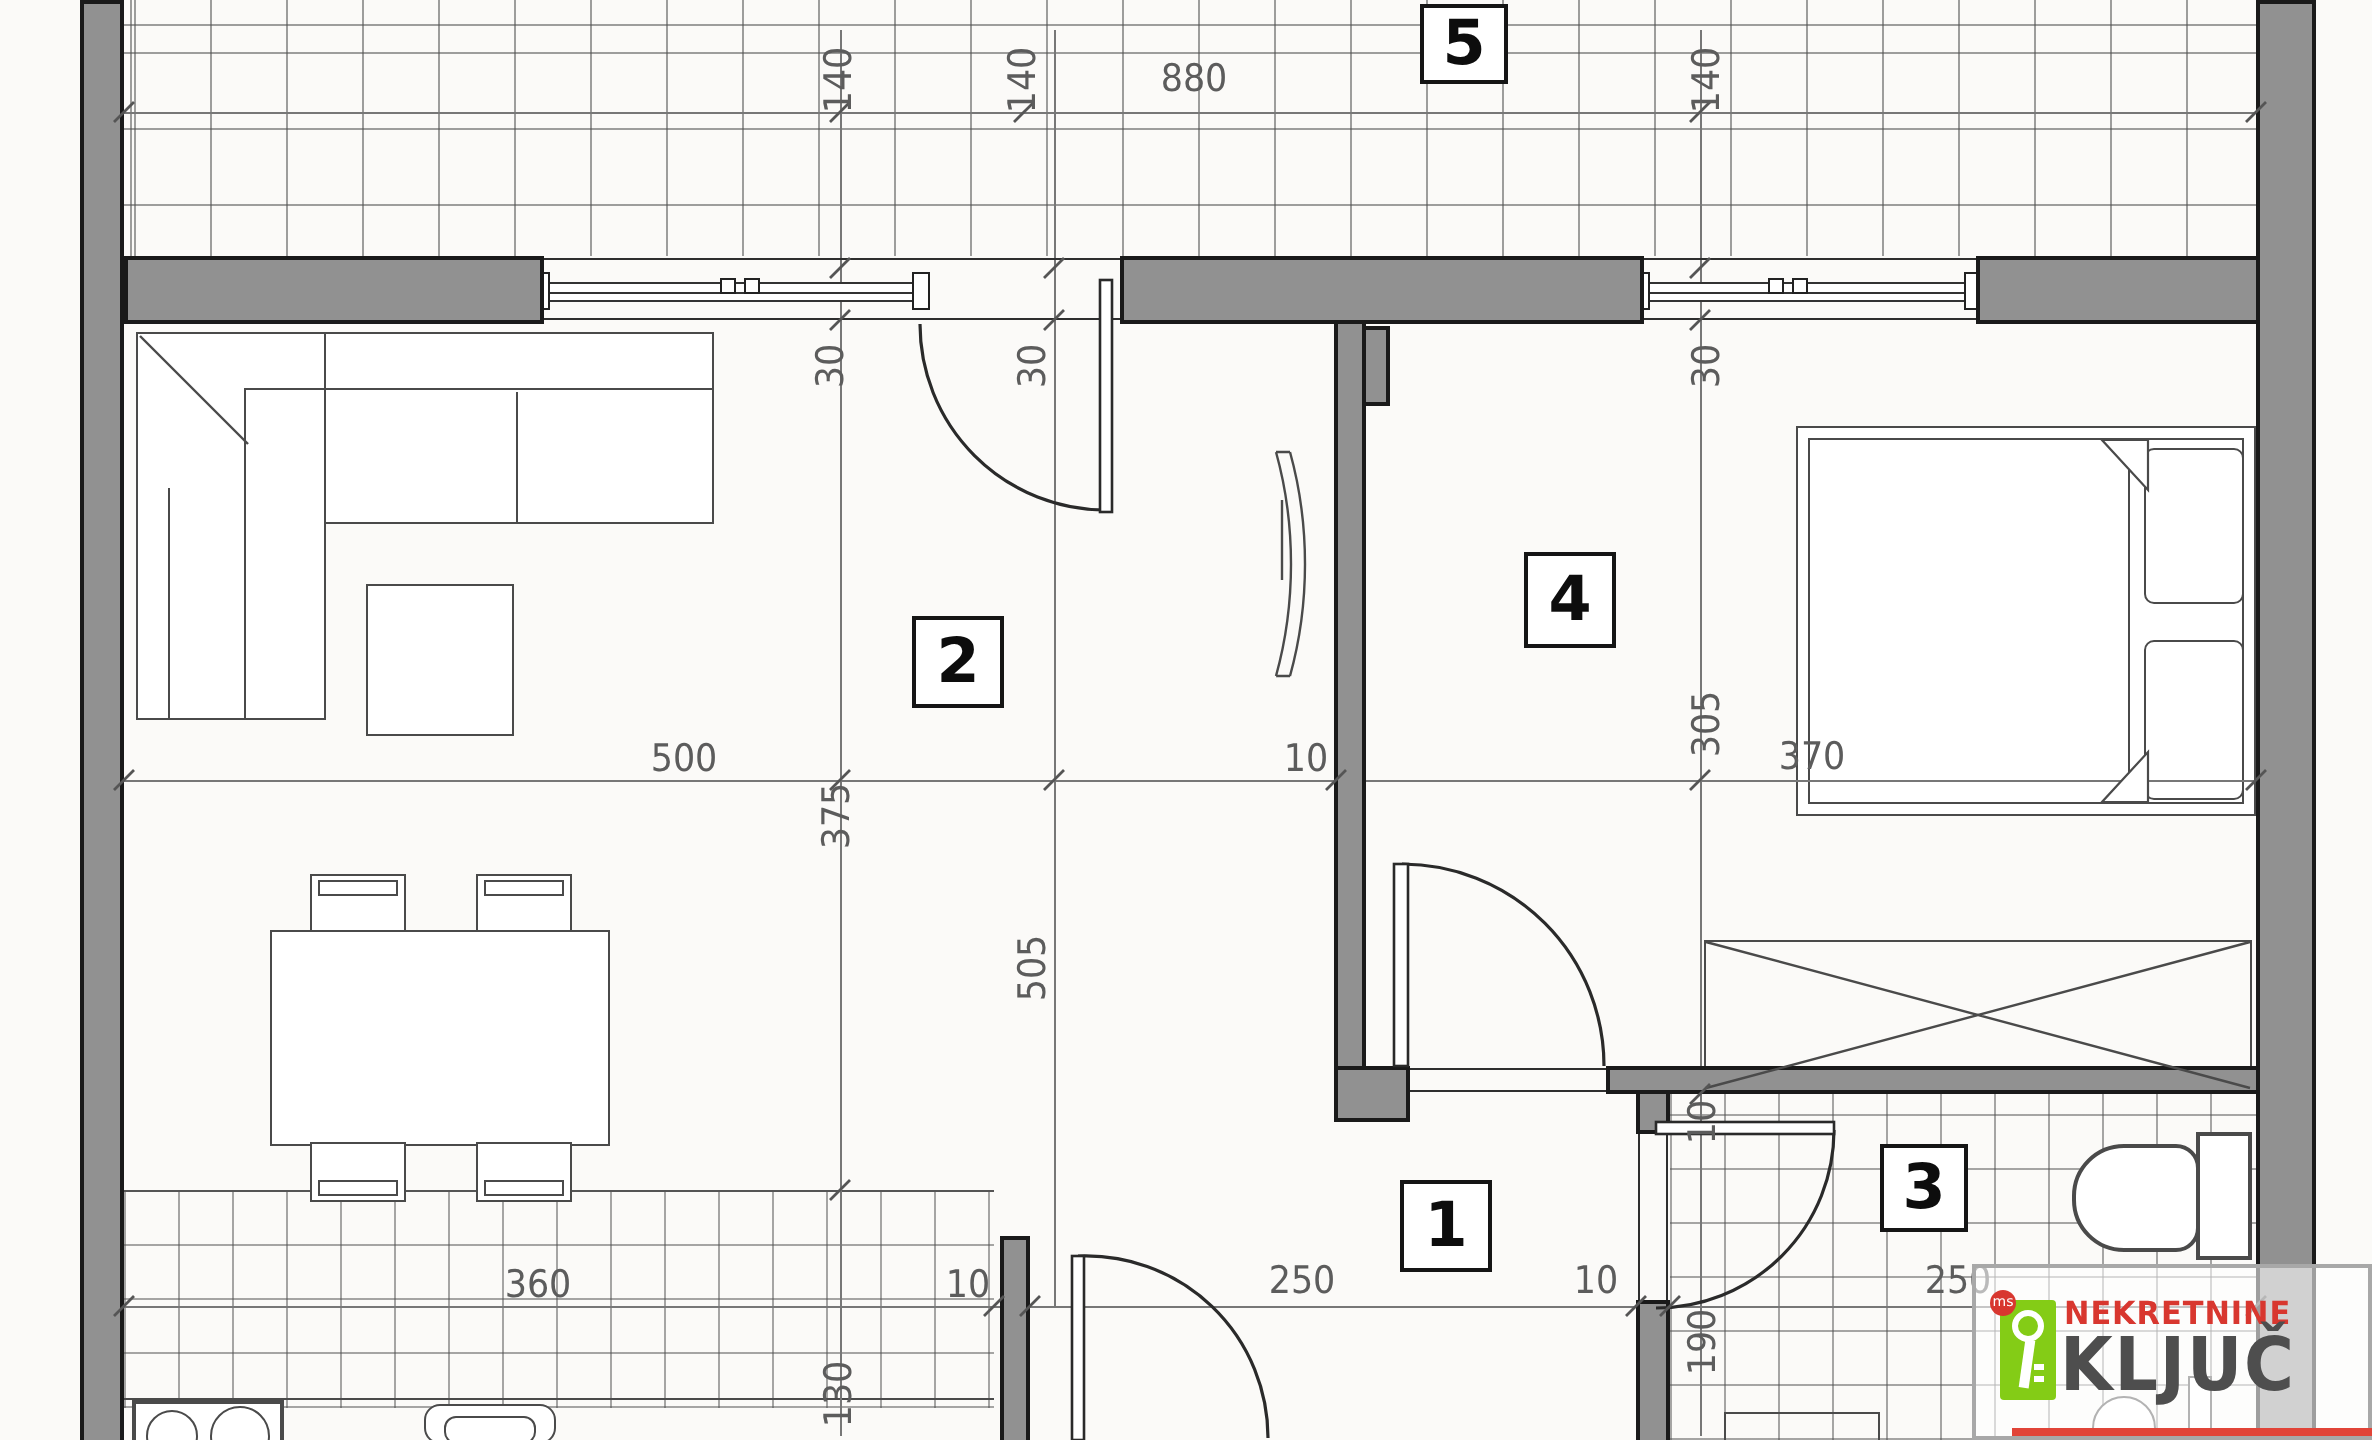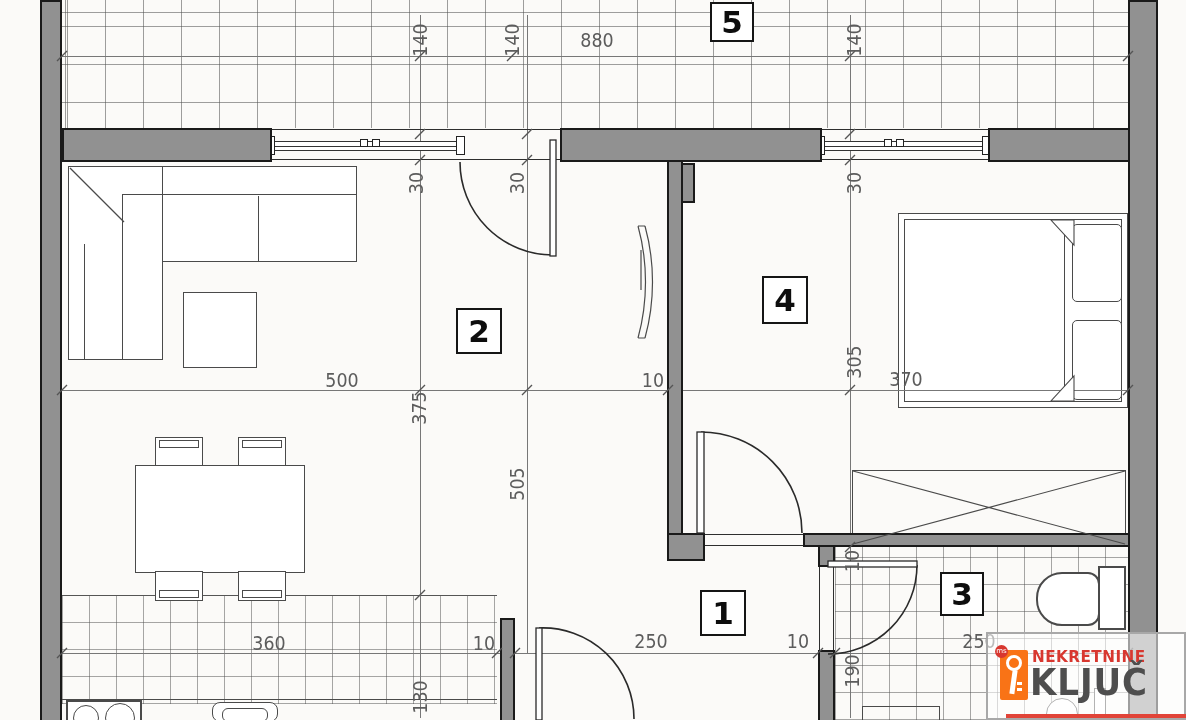--- a/index.html
+++ b/index.html
@@ -32,21 +32,21 @@
         display:flex;align-items:center;justify-content:center;
         font-weight:bold;font-size:31px;color:#0d0d0d;}
   
   .win{position:absolute;background:#fff;border:1px solid #333;box-sizing:border-box;}
   .win:after{content:'';position:absolute;left:0;right:0;top:45%;height:1px;background:#333;}
   .post{position:absolute;background:#fff;border:1.4px solid #222;box-sizing:border-box;}
   .mark{position:absolute;background:#fff;border:1px solid #222;box-sizing:border-box;}
   
   .logo{position:absolute;left:986px;top:632px;width:200px;height:88px;
         background:rgba(255,255,255,.58);border:2px solid #a8a8a8;box-sizing:border-box;}
-  .keybox{position:absolute;left:12px;top:16px;width:28px;height:50px;background:#f97316;border-radius:2px;}
+  .keybox{position:absolute;left:12px;top:16px;width:28px;height:50px;background:#84cc16;border-radius:2px;}
   .keyhead{position:absolute;left:6px;top:5px;width:10px;height:10px;border:3px solid #fff;border-radius:50%;}
   .keystem{position:absolute;left:11px;top:20px;width:5px;height:24px;background:#fff;transform:rotate(8deg);}
   .keynotch{position:absolute;width:5px;height:3px;background:#fff;}
   .msdot{position:absolute;left:-5px;top:-5px;width:13px;height:13px;background:#d8372f;border-radius:50%;
          color:#fff;font-size:7px;text-align:center;line-height:13px;}
   .brand-top{position:absolute;left:44px;top:13px;color:#d8372f;font-weight:bold;font-size:16px;
              letter-spacing:.5px;transform:scaleX(.95);transform-origin:left;}
   .brand-bottom{position:absolute;left:42px;top:27px;color:#4e4e4e;font-weight:bold;font-size:37px;
              letter-spacing:1px;transform:scaleX(.92);transform-origin:left;}
   .redbar{position:absolute;left:18px;right:-2px;bottom:0px;height:4px;background:#e14438;}

